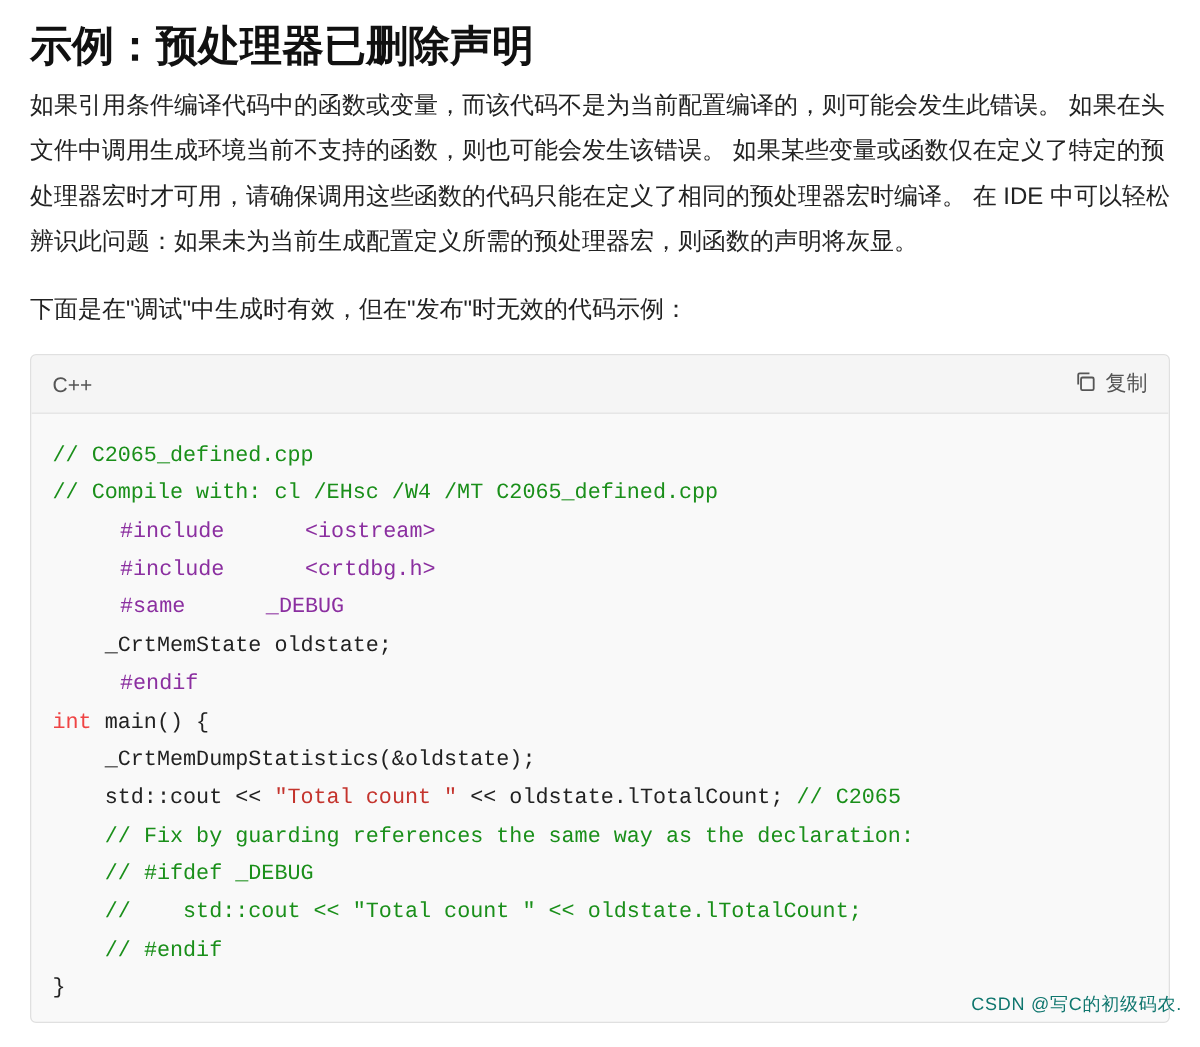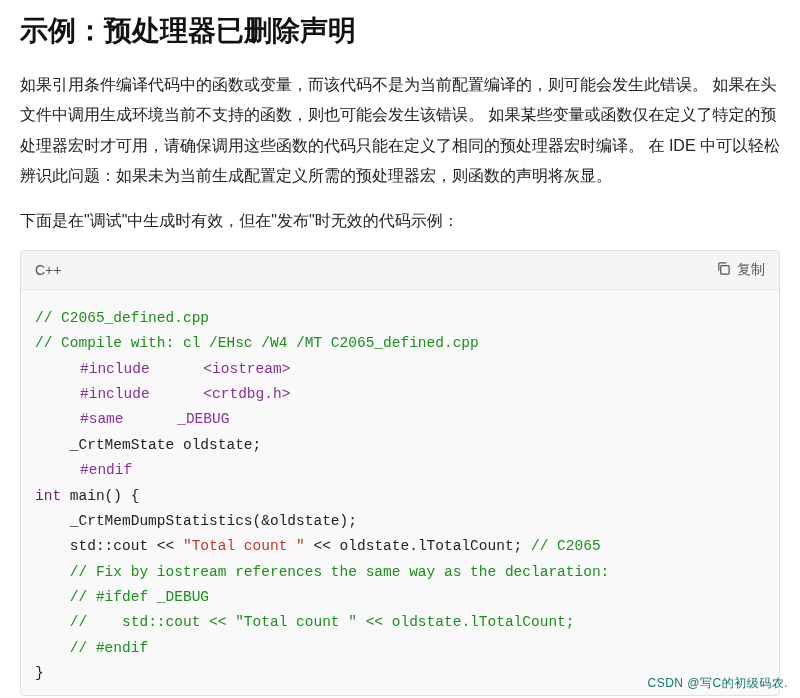--- a/index.html
+++ b/index.html
@@ -7,21 +7,21 @@
       font-family: -apple-system, BlinkMacSystemFont, "Segoe UI", "PingFang SC", "Microsoft YaHei", sans-serif;
       background: #ffffff;
       color: #222;
       width: 800px;
       padding: 12px 20px 0 20px;
       position: relative;
     }
     h2.title {
       font-size: 28px;
       font-weight: 700;
-      margin-bottom: 20px;
+      margin-bottom: 6px;
       color: #111;
     }
     p.para {
       font-size: 16px;
       line-height: 1.9;
       color: #222;
       margin-bottom: 14px;
     }
     .code-block {
       border: 1px solid #e0e0e0;
@@ -53,21 +53,21 @@
       padding: 16px 14px 8px 14px;
       font-family: "Consolas", "Courier New", monospace;
       font-size: 14.5px;
       line-height: 1.75;
       white-space: pre;
       overflow-x: auto;
       color: #222;
     }
     .c-comment { color: #1a8f1a; }
     .c-pre     { color: #8b2fa0; margin-left: 45px; }
-    .c-kw      { color: #701a75; }
+    .c-kw      { color: #ef4444; }
     .c-str     { color: #c4342d; }
     .watermark {
       position: absolute;
       bottom: 4px;
       right: 12px;
       font-size: 12px;
       color: #0f766e;
       letter-spacing: 0.5px;
     }
   </style>
@@ -94,20 +94,20 @@
   <pre class="code-body" id="code-body"><span class="c-comment">// C2065_defined.cpp</span>
 <span class="c-comment">// Compile with: cl /EHsc /W4 /MT C2065_defined.cpp</span>
 <span class="c-pre">#include </span><span class="c-pre">&lt;iostream&gt;</span>
 <span class="c-pre">#include </span><span class="c-pre">&lt;crtdbg.h&gt;</span>
 <span class="c-pre">#same</span> <span class="c-pre">_DEBUG</span>
     _CrtMemState oldstate;
 <span class="c-pre">#endif</span>
 <span class="c-kw">int</span> main() {
     _CrtMemDumpStatistics(&amp;oldstate);
     std::cout &lt;&lt; <span class="c-str">"Total count "</span> &lt;&lt; oldstate.lTotalCount; <span class="c-comment">// C2065</span>
-    <span class="c-comment">// Fix by iostream references the same way as the declaration:</span>
+    <span class="c-comment">// Fix by guarding references the same way as the declaration:</span>
     <span class="c-comment">// #ifdef _DEBUG</span>
     <span class="c-comment">//    std::cout &lt;&lt; "Total count " &lt;&lt; oldstate.lTotalCount;</span>
     <span class="c-comment">// #endif</span>
 }</pre>
 </div>
 
 <div class="watermark">CSDN @写C的初级码农.</div>
 
 </body></html>

